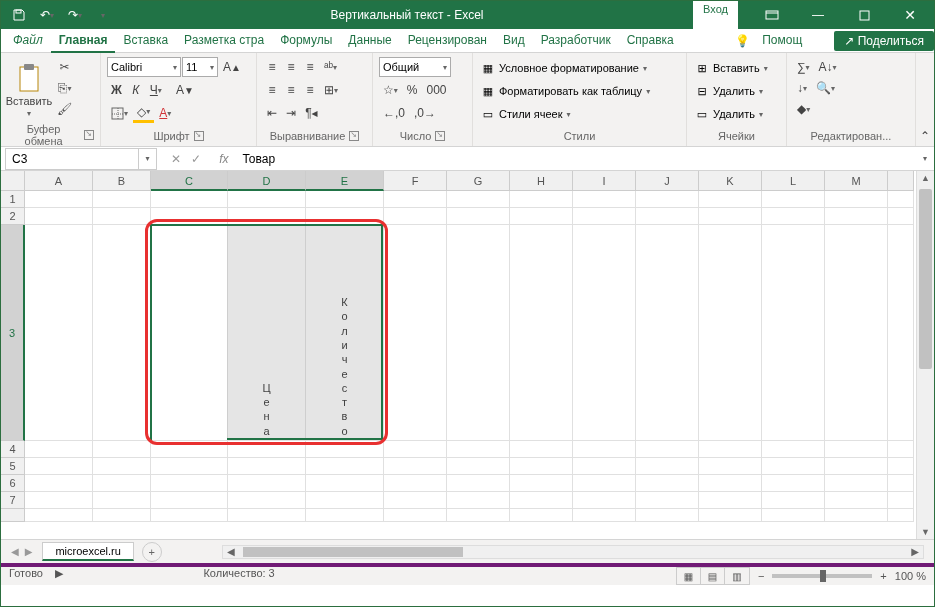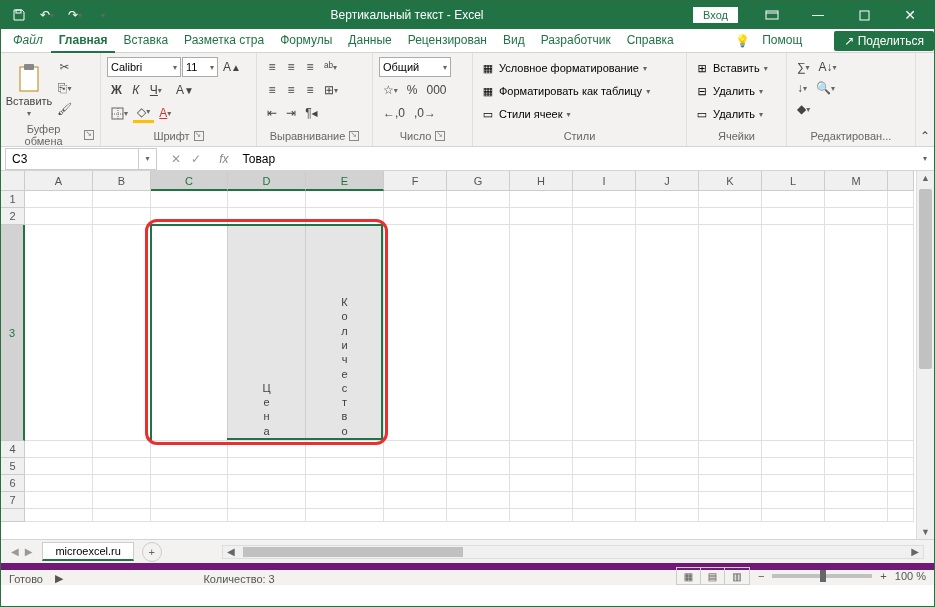--- a/index.html
+++ b/index.html
@@ -3,21 +3,21 @@
 <meta charset="utf-8">
 <style>
 * { box-sizing: border-box; margin: 0; padding: 0; font-family: 'Segoe UI', Tahoma, sans-serif; }
 body { width: 935px; height: 607px; background: #fff; overflow: hidden; border: 1px solid #2c6e3f; }
 
 
 .title-bar { height: 28px; background: #217346; display: flex; align-items: center; color: #fff; font-size: 12px; }
 .qat { display: flex; align-items: center; gap: 4px; padding: 0 6px; }
 .qat-btn { width: 24px; height: 24px; display: flex; align-items: center; justify-content: center; color: #fff; cursor: pointer; }
 .title-center { flex: 1; text-align: center; }
-.title-right { display: flex; align-items: center; gap: 2px; padding-right: 2px; }
+.title-right { display: flex; gap: 2px; padding-right: 2px; }
 .login-btn { background: #fff; color: #217346; padding: 2px 10px; font-size: 11px; margin-right: 10px; }
 .win-btn { width: 44px; height: 28px; display: flex; align-items: center; justify-content: center; color: #fff; font-size: 12px; }
 .win-btn.close { font-size: 14px; }
 
 
 .ribbon-tabs { height: 24px; background: #fff; display: flex; align-items: center; border-bottom: 1px solid #d4d4d4; font-size: 12px; padding-left: 4px; }
 .tab { padding: 4px 8px; color: #217346; cursor: pointer; border-bottom: 2px solid transparent; }
 .tab.file { color: #217346; font-style: italic; }
 .tab.active { border-bottom: 2px solid #217346; font-weight: bold; }
 .tab-right { margin-left: auto; display: flex; align-items: center; }
@@ -73,21 +73,21 @@
 
 .sheet-bar { height: 24px; display: flex; align-items: center; border-top: 1px solid #d4d4d4; font-size: 11px; background: #f3f2f1; }
 .sheet-nav { display: flex; gap: 6px; padding: 0 10px; color: #999; font-size: 10px; }
 .sheet-tab { background: #fff; border: 1px solid #ccc; border-bottom: 2px solid #217346; padding: 2px 12px; font-size: 11px; text-align: center; }
 .add-sheet { width: 20px; height: 20px; border: 1px solid #ccc; border-radius: 50%; display: flex; align-items: center; justify-content: center; margin-left: 8px; color: #666; }
 .hscroll { flex: 1; margin: 0 10px 0 60px; height: 14px; background: #f0f0f0; border: 1px solid #ddd; display: flex; align-items: center; }
 .hscroll-thumb { width: 220px; height: 10px; background: #c1c1c1; margin-left: 4px; }
 .hscroll-btn { width: 16px; text-align: center; color: #666; font-size: 10px; }
 
 
-.status-bar { height: 22px; background: #f3f2f1; border-top: 7px solid #701a75; display: flex; align-items: flex-end; font-size: 11px; color: #555; padding: 0 8px; }
+.status-bar { height: 22px; background: #f3f2f1; border-top: 4px solid #701a75; display: flex; align-items: flex-start; font-size: 11px; color: #555; padding: 0 8px; }
 .status-right { margin-left: auto; display: flex; align-items: center; gap: 8px; }
 .view-btns { display: flex; border: 1px solid #ccc; }
 .view-btn { width: 24px; height: 16px; display: flex; align-items: center; justify-content: center; border-right: 1px solid #ccc; font-size: 10px; }
 .view-btn:last-child { border-right: none; }
 .zoom-slider { width: 100px; height: 4px; background: #c1c1c1; position: relative; }
 .zoom-thumb { position: absolute; left: 48px; top: -4px; width: 6px; height: 12px; background: #666; }
 
 
 svg { display: block; }
 .underline-a { text-decoration: underline; color: #d13438; }

